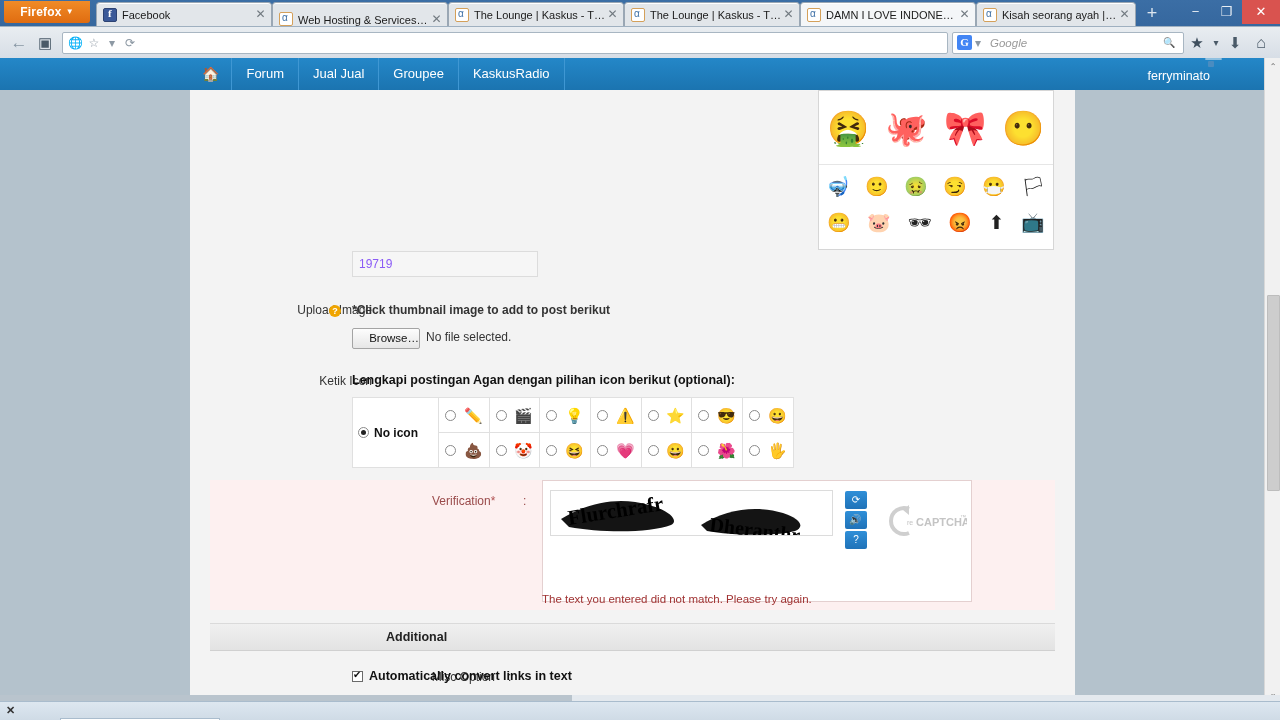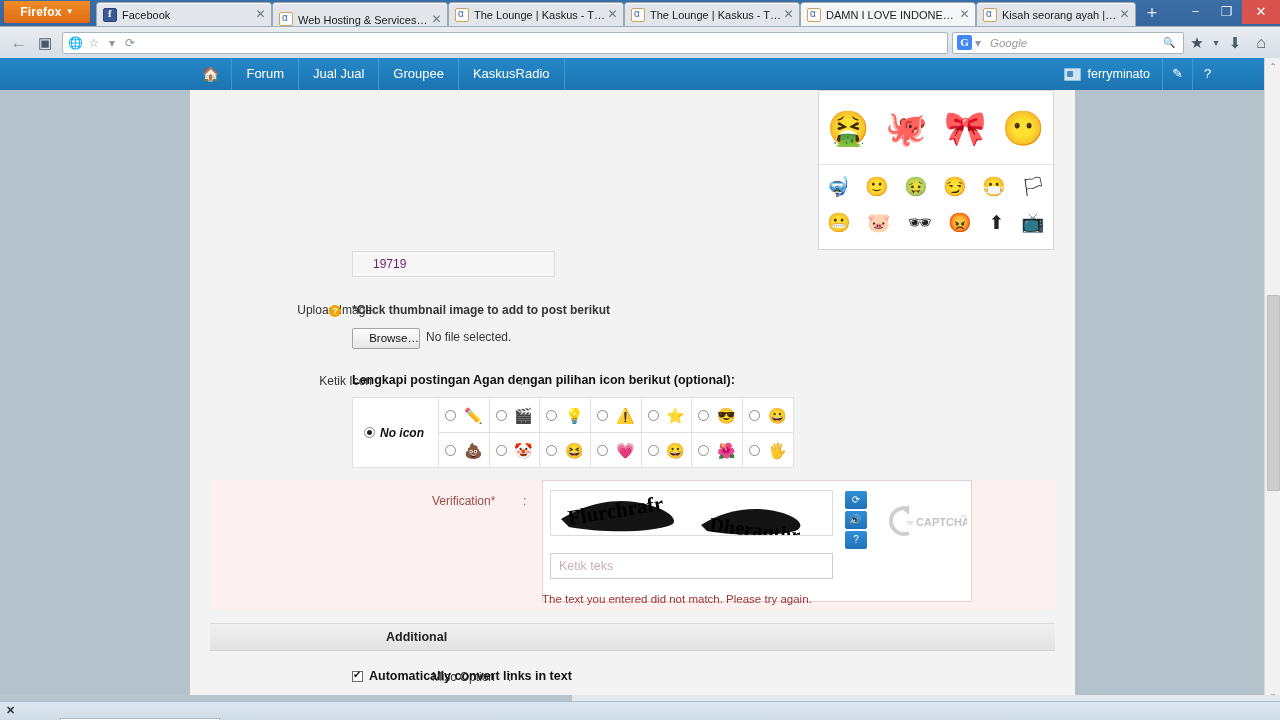--- a/index.html
+++ b/index.html
@@ -67,21 +67,21 @@
     margin-left:6px; }
 
   
   #kaskus-header { position:absolute; left:0; top:58px; width:1264px; height:32px;
     background:linear-gradient(#2487c8,#1b74b0); }
   #kaskus-nav { position:absolute; left:190px; top:0; height:32px; display:flex; }
   .knav-item { height:32px; line-height:32px; padding:0 14px; color:#fff; font-size:13px;
     border-right:1px solid #3f97d3; }
   .knav-item.home { font-size:14px; padding:0 12px; }
   #kaskus-user { position:absolute; right:42px; top:0; height:32px; display:flex;
-    align-items:center; }
+    align-items:flex-end;flex-direction:column; }
   #user-name { color:#fff; font-size:12.5px; padding:0 12px 0 6px; line-height:32px; }
   .kuser-btn { width:30px; height:32px; line-height:32px; text-align:center;
     color:#fff; font-size:13px; border-left:1px solid #3f97d3; }
   #user-avatar { width:17px; height:13px; background:#cfe4f3; border:1px solid #8fc0e0;
     border-radius:1px; position:relative; }
   #user-avatar::after { content:""; position:absolute; left:2px; top:2px; width:6px;
     height:6px; background:#4a8cc0; border-radius:1px; }
 
   
   #page-canvas { position:absolute; left:0; top:90px; width:1264px; height:612px;
@@ -89,23 +89,23 @@
   #content-panel { position:absolute; left:190px; top:0; width:885px; height:612px;
     background:#f3f3f3; }
 
   
   #message-textarea { position:absolute; left:162px; top:8px; width:450px; height:146px;
     background:#fff; border:1px solid #a9c4d8; padding:8px 9px; font-size:11.5px;
     color:#333; line-height:16px; word-break:break-word; }
   #textarea-resize-grip { position:absolute; right:2px; bottom:2px; width:9px; height:9px;
     background:
       radial-gradient(#c2ccd4 40%, transparent 41%) 0 0/3px 3px repeat; opacity:.9; }
-  #char-counter { position:absolute; left:162px; top:161px; width:203px; height:26px;
-    background:#f6f6f6; border:1px solid #dcdcdc; font-size:12px; color:#701a75;
-    line-height:24px; padding-left:20px; }
+  #char-counter { position:absolute; left:162px; top:161px; width:186px; height:26px;
+    background:#f6f6f6; border:1px solid #dcdcdc; font-size:12px; color:#8b5cf6;
+    line-height:24px; padding-left:6px; }
 
   .form-row { position:absolute; left:0; width:885px; }
   .form-label { position:absolute; text-align:right; font-size:12px; color:#333; }
   .form-colon { position:absolute; font-size:12px; color:#333; }
 
   #upload-row { top:212px; }
   #upload-label { right:703px; width:160px; top:1px; }
   #help-icon { position:absolute; left:117px; top:2px; width:12px; height:12px;
     border-radius:50%; background:#f0a500; color:#fff; font-size:9px; font-weight:bold;
     text-align:center; line-height:12px; }
@@ -117,21 +117,21 @@
   #no-file-text { position:absolute; left:236px; top:28px; font-size:12px; color:#333; }
 
   #posticon-row { top:283px; }
   #posticon-label { right:703px; width:160px; top:1px; }
   #posticon-hint { position:absolute; left:162px; top:0px; font-size:12.5px; color:#111;
     font-weight:bold; }
   #posticon-table { position:absolute; left:162px; top:24px; border-collapse:collapse;
     background:#fff; }
   #posticon-table td { border:1px solid #e0e0e0; height:35px; padding:0 6px;
     text-align:center; vertical-align:middle; }
-  #posticon-table td.noicon-cell { width:86px; text-align:left; padding-left:11px;font-style:italic; }
+  #posticon-table td.noicon-cell { width:86px; text-align:left; padding-left:5px; }
   .radio { display:inline-block; width:11px; height:11px; border-radius:50%;
     border:1px solid #8a8a8a; background:#fff; vertical-align:middle; position:relative; }
   .radio.checked::after { content:""; position:absolute; left:2px; top:2px; width:5px;
     height:5px; border-radius:50%; background:#222; }
   .noicon-label { font-size:12px; color:#111; margin-left:5px; vertical-align:middle;
     font-weight:bold; }
   .emo { display:inline-block; font-size:15px; margin-left:8px; vertical-align:middle;
     line-height:15px; }
 
   
@@ -370,21 +370,20 @@
         <div id="recaptcha-logo">
           <svg width="84" height="36" viewBox="0 0 84 36">
             <path d="M26,6 A13,13 0 1 0 26,30" fill="none" stroke="#cfcfcf" stroke-width="4"></path>
             <polygon points="26,2 26,12 20,7" fill="#cfcfcf"></polygon>
             <text x="24" y="22" font-family="Liberation Sans, sans-serif" font-size="7" fill="#c4c4c4">re</text>
             <text x="33" y="23" font-family="Liberation Sans, sans-serif" font-size="11" font-weight="bold" fill="#c4c4c4">CAPTCHA</text>
             <text x="77" y="16" font-family="Liberation Sans, sans-serif" font-size="6" fill="#c4c4c4">™</text>
           </svg>
         </div>
 
-        <div id="captcha-input">Ketik teks</div>
       </div>
 
       <div id="captcha-error">The text you entered did not match. Please try again.</div>
     </div>
 
     <div id="additional-section"></div>
     <div id="additional-title">Additional</div>
     <div id="misc-label">Misc Option</div>
     <div id="misc-colon">:</div>
     <div id="misc-checkbox"></div>

